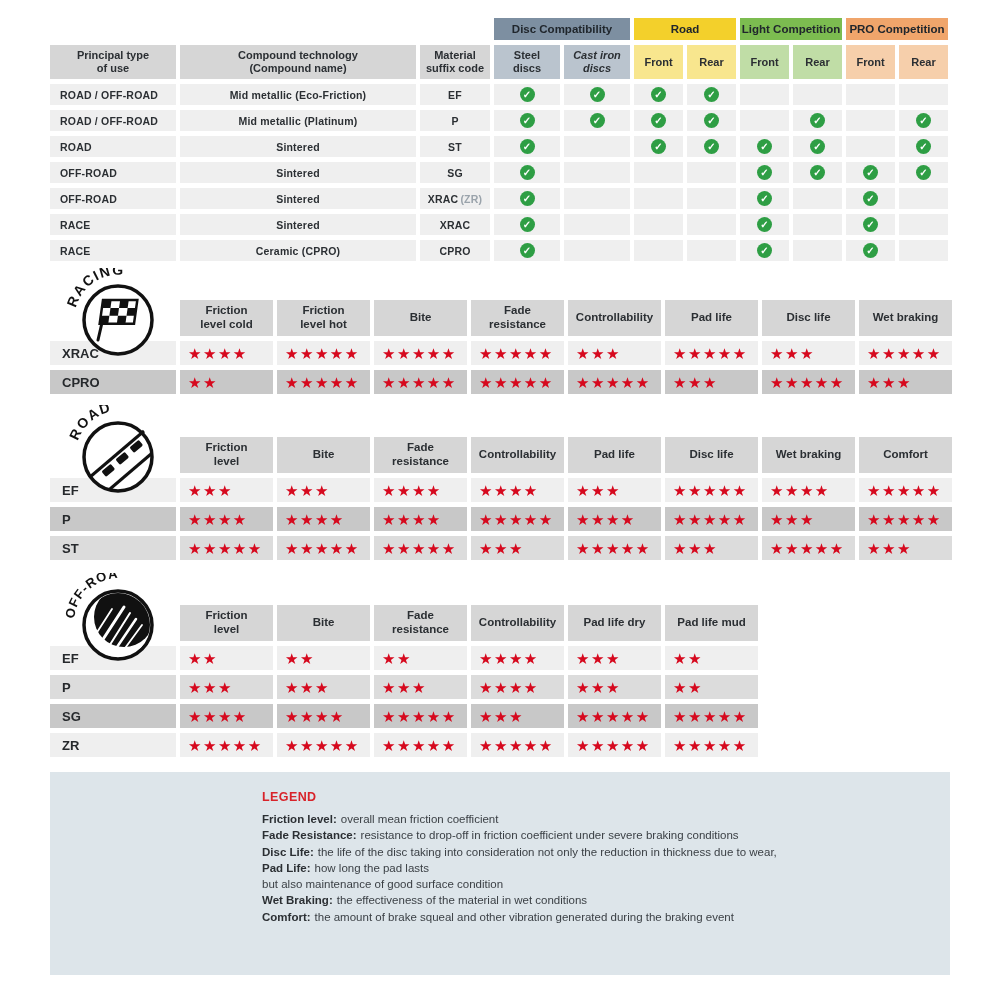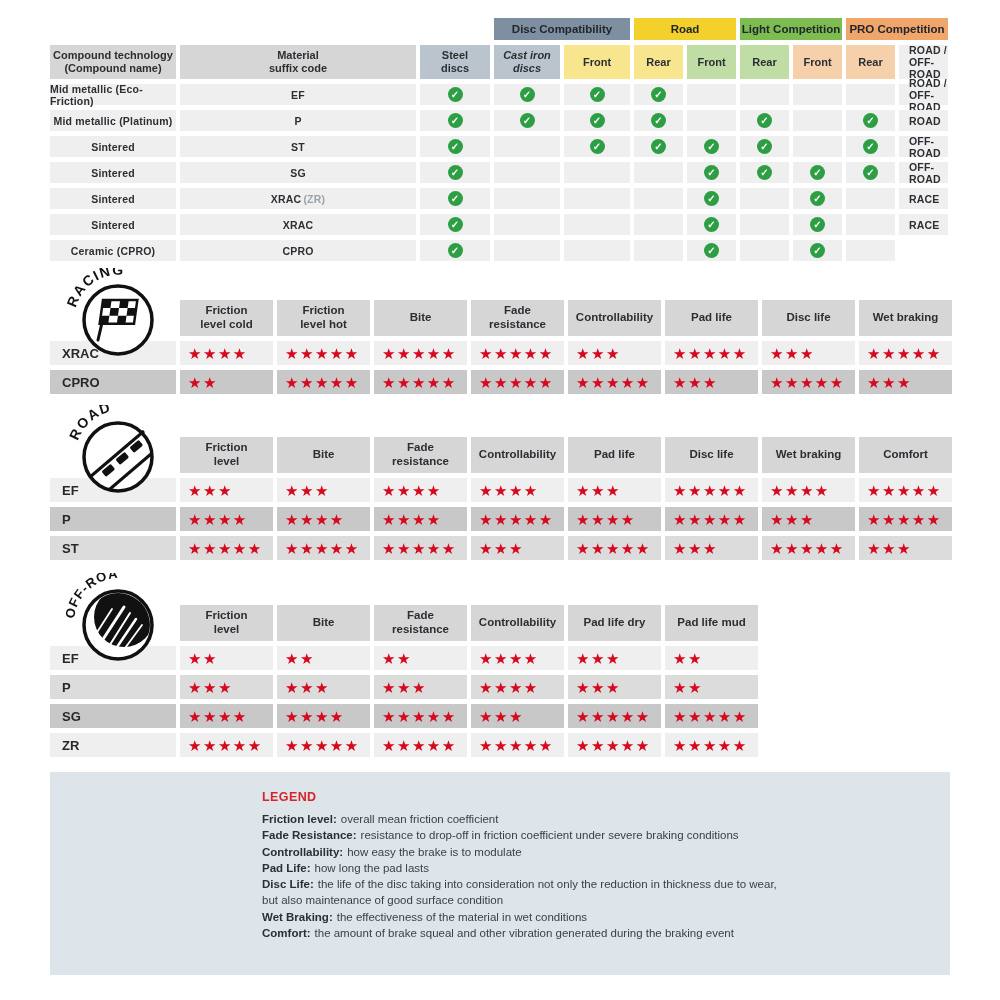--- a/index.html
+++ b/index.html
@@ -45,20 +45,22 @@
 <body>
 
 <div class="page">
 
   <div id="compat-grid">
       <div class="spacer" style="grid-column: 1 / span 3;"></div>
       <div class="group-h" style="grid-column: span 2; background: rgb(125, 143, 161);">Disc Compatibility</div>
       <div class="group-h" style="grid-column: span 2; background: rgb(243, 208, 43);">Road</div>
       <div class="group-h" style="grid-column: span 2; background: rgb(124, 188, 80);">Light Competition</div>
       <div class="group-h" style="grid-column: span 2; background: rgb(240, 165, 107);">PRO Competition</div>
+      <div class="col-h">Principal type
+of use</div>
       <div class="col-h">Compound technology
 (Compound name)</div>
       <div class="col-h">Material
 suffix code</div>
       <div class="col-h" style="background: rgb(186, 196, 206);">Steel
 discs</div>
       <div class="col-h" style="background: rgb(186, 196, 206); font-style: italic;">Cast iron
 discs</div>
       <div class="col-h" style="background: rgb(248, 230, 142);">Front</div>
       <div class="col-h" style="background: rgb(248, 230, 142);">Rear</div>
@@ -405,23 +407,22 @@
         <div class="star-cell" style="background: var(--row_light);">★★★★★</div>
       </div>
   </section>
 
   <div class="legend">
     <div class="legend-inner">
       <div class="legend-title">LEGEND</div>
       <div id="legend-items">
           <div class="legend-item"><span class="legend-term">Friction level:</span><span class="legend-desc">overall mean friction coefficient</span></div>
           <div class="legend-item"><span class="legend-term">Fade Resistance:</span><span class="legend-desc">resistance to drop-off in friction coefficient under severe braking conditions</span></div>
-          <div class="legend-item"><span class="legend-term">Controllability:</span><span class="legend-desc">how easy the brake is to modulate</span></div>
+          <div class="legend-item"><span class="legend-term">Disc Life:</span><span class="legend-desc">the life of the disc taking into consideration not only the reduction in thickness due to wear,</span></div>
           <div class="legend-item"><span class="legend-term">Pad Life:</span><span class="legend-desc">how long the pad lasts</span></div>
-          <div class="legend-item"><span class="legend-term">Disc Life:</span><span class="legend-desc">the life of the disc taking into consideration not only the reduction in thickness due to wear,</span></div>
           <div class="legend-item"><span class="legend-desc">but also maintenance of good surface condition</span></div>
           <div class="legend-item"><span class="legend-term">Wet Braking:</span><span class="legend-desc">the effectiveness of the material in wet conditions</span></div>
           <div class="legend-item"><span class="legend-term">Comfort:</span><span class="legend-desc">the amount of brake squeal and other vibration generated during the braking event</span></div>
         </div>
     </div>
   </div>
 
 </div>
 
 </body></html>

